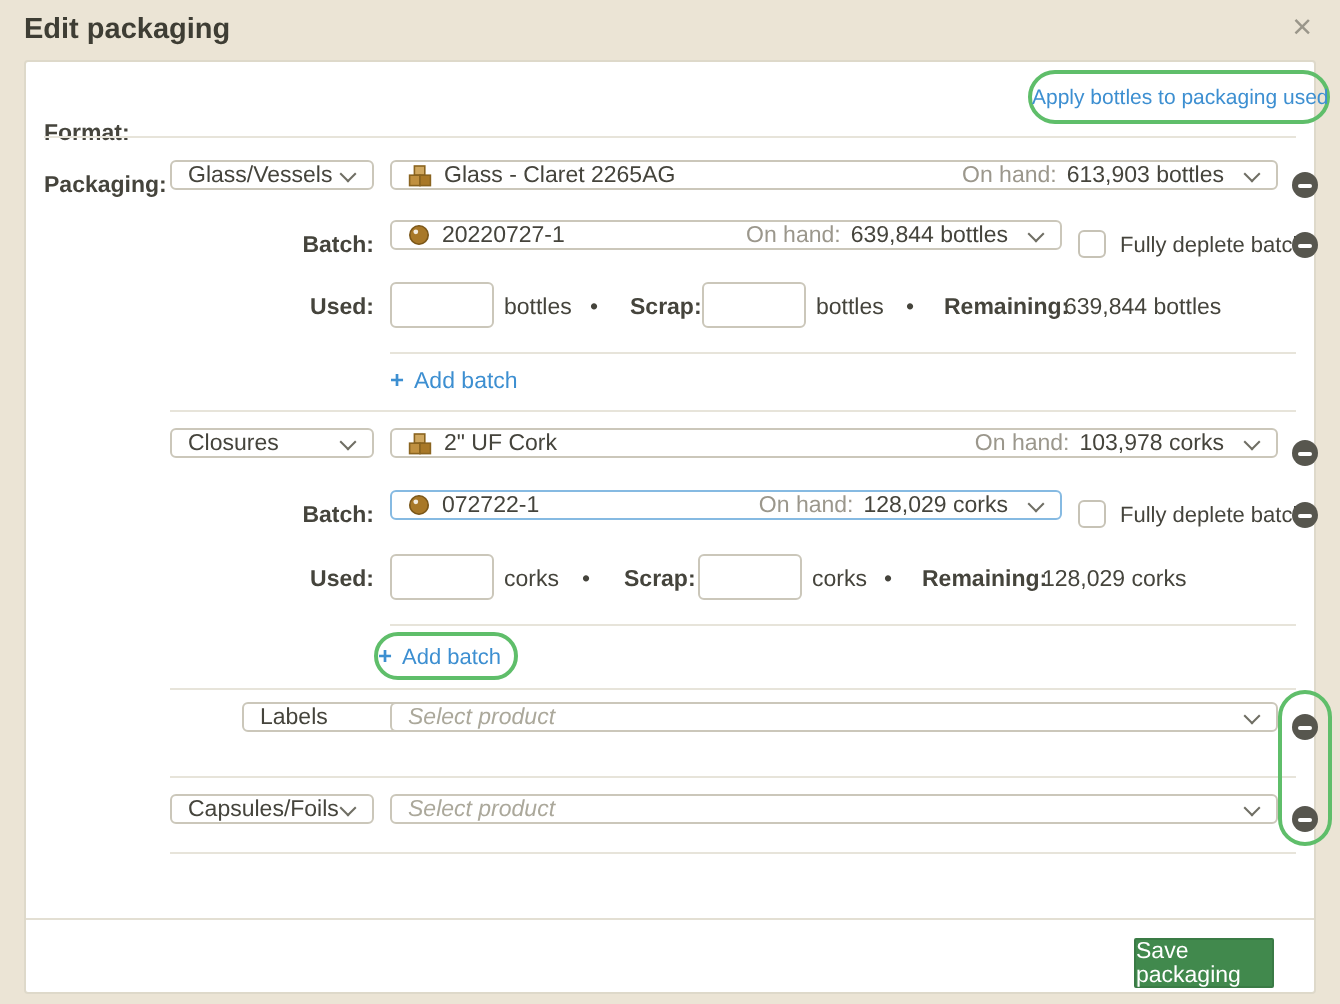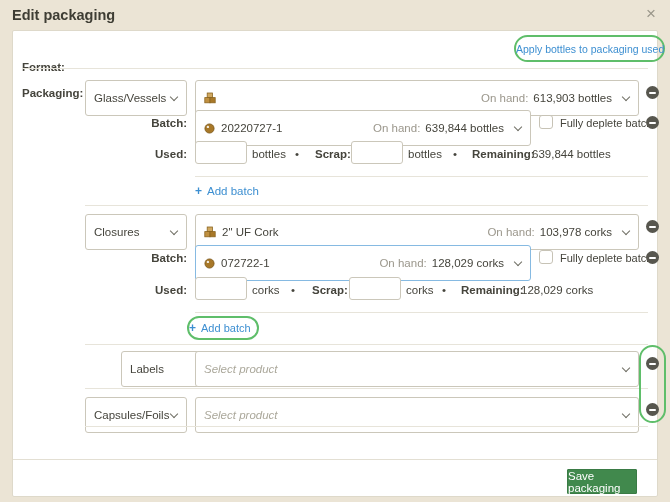--- a/index.html
+++ b/index.html
@@ -22,21 +22,21 @@
   }
   .panel {
     position: absolute; left: 12px; top: 30px; width: 646px; height: 467px;
     background: #ffffff; border: 1px solid #ded9ca; border-radius: 2px;
   }
   .bl { position: absolute; font-size: 11.5px; font-weight: bold; color: #45443c; line-height: 14px; white-space: nowrap; }
   .tx { position: absolute; font-size: 11.5px; color: #45443c; line-height: 14px; white-space: nowrap; }
   .ralign { text-align: right; }
   .divider { position: absolute; height: 1px; background: #e7e4da; }
   .sel {
-    position: absolute; height: 36px; background: #fff;
+    position: absolute; height: 15px; background: #fff;
     border: 1px solid #cbc7ba; border-radius: 3px;
     display: flex; align-items: center;
     font-size: 11.5px; color: #45443c;
     padding: 0 9px 0 8px; cursor: pointer; white-space: nowrap;
   }
   .sel.focused { border-color: #86bae2; }
   .chev {
     width: 6px; height: 6px; flex: 0 0 auto;
     border-right: 1.5px solid #6f6e64; border-bottom: 1.5px solid #6f6e64;
     transform: rotate(45deg); position: relative; top: -1px;
@@ -99,20 +99,21 @@
   </div>
 
   <div class="sel" style="left:182px; top:49px; width:444px;">
     <span class="icon-sp">
       <svg width="12" height="12" viewBox="0 0 12 12">
           <rect x="3.2" y="1" width="5.2" height="4.6" fill="#d0a860" stroke="#8a6420" stroke-width="0.8"></rect>
           <rect x="0.8" y="5.6" width="5.2" height="5.2" fill="#c09040" stroke="#8a6420" stroke-width="0.8"></rect>
           <rect x="6" y="5.6" width="5.2" height="5.2" fill="#a87828" stroke="#8a6420" stroke-width="0.8"></rect>
         </svg>
     </span>
+    <span>Glass - Claret 2265AG</span>
     <span class="oh">
       <span class="ohl">On hand:</span>
       <span class="ohv">613,903 bottles</span>
       <span class="chev"></span>
     </span>
   </div>
   <div class="minus" style="left:633px; top:55px;"></div>
 
   <div class="bl ralign" style="left:110px; top:85px; width:64px;">Batch:</div>
   <div class="sel" style="left:182px; top:79px; width:336px;">

